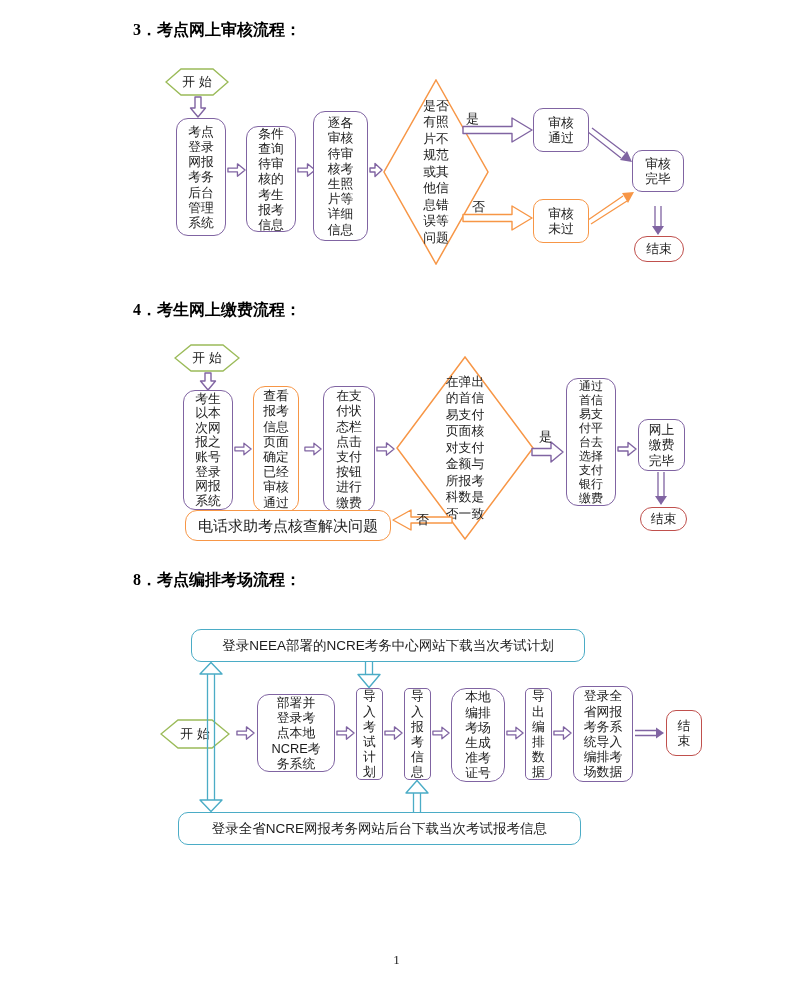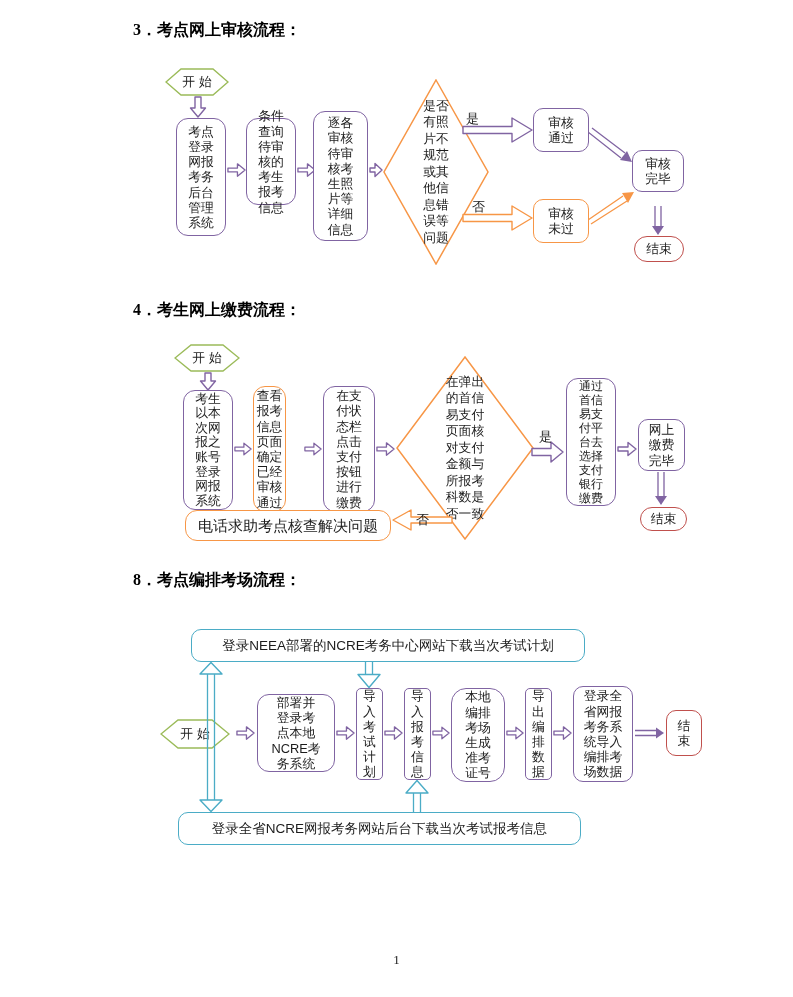--- a/index.html
+++ b/index.html
@@ -59,21 +59,21 @@
 后台
 管理
 系统</div>
 
   <div class="arr" style="left:227px; top:162px;">
     <svg width="19" height="16" viewBox="0 0 20 16">
         <path class="block st-pu" d="M1 6 H11 V1.5 L19 8 L11 14.5 V10 H1 Z"></path>
       </svg>
   </div>
 
-  <div class="node" style="left:246px; top:118px; width:50px; height:87px;">条件
+  <div class="node" style="left:246px; top:126px; width:50px; height:106px;">条件
 查询
 待审
 核的
 考生
 报考
 信息</div>
 
   <div class="arr" style="left:297px; top:162px;">
     <svg width="19" height="16" viewBox="0 0 20 16">
         <path class="block st-pu" d="M1 6 H11 V1.5 L19 8 L11 14.5 V10 H1 Z"></path>
@@ -175,21 +175,21 @@
 登录
 网报
 系统</div>
 
   <div class="arr" style="left:234px; top:441px;">
     <svg width="18" height="16" viewBox="0 0 20 16">
         <path class="block st-pu" d="M1 6 H11 V1.5 L19 8 L11 14.5 V10 H1 Z"></path>
       </svg>
   </div>
 
-  <div class="node orange" style="left:253px; top:386px; width:33px; height:126px;">查看
+  <div class="node orange" style="left:253px; top:386px; width:46px; height:126px;">查看
 报考
 信息
 页面
 确定
 已经
 审核
 通过</div>
 
   <div class="arr" style="left:304px; top:441px;">
     <svg width="18" height="16" viewBox="0 0 20 16">

